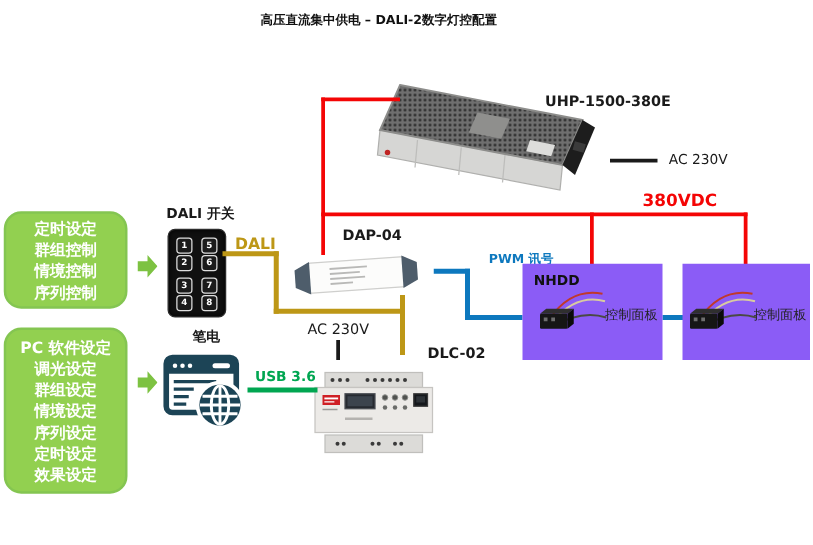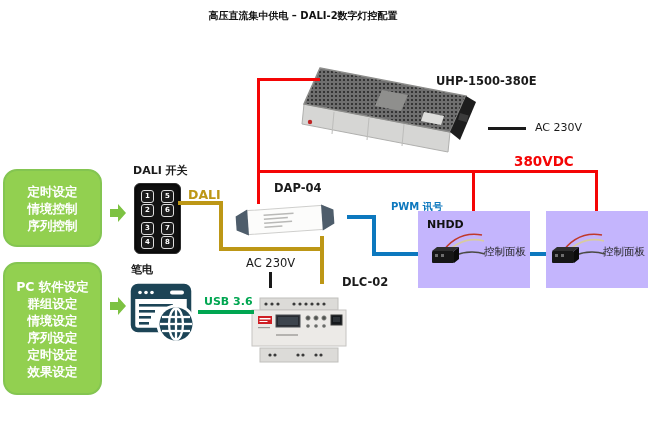--- a/index.html
+++ b/index.html
@@ -45,64 +45,66 @@
   #lbl-usb{left:204px;top:295px;color:#00A651;font-weight:bold;}
   #lbl-pwm{left:344px;top:200px;color:#0D78BE;font-weight:bold;font-size:10px;padding-left:47px;}
   #lbl-dc{left:514px;top:153px;color:#F40505;font-weight:bold;font-size:13.5px;}
   #lbl-ac-top{left:535px;top:121px;}
   #lbl-ac-bottom{left:246px;top:256px;font-size:11.5px;}
   
   #lbl-uhp{left:436px;top:74px;font-size:11.5px;font-weight:bold;}
   #lbl-dap{left:274px;top:181px;font-size:11.5px;font-weight:bold;}
   #lbl-dlc{left:342px;top:275px;font-size:11.5px;font-weight:bold;text-align:right;}
   #lbl-dali-switch{left:133px;top:163px;width:48px;font-weight:bold;}
-  #lbl-laptop{left:131px;top:262px;width:68px;text-align:left;font-weight:bold;}
+  #lbl-laptop{left:131px;top:262px;width:68px;text-align:center;font-weight:bold;}
   
   #keypad{position:absolute;left:134px;top:183px;width:45px;height:69px;background:#101010;
           border:1px solid #2c2c2c;border-radius:6px;box-shadow:inset 0 0 4px #000;}
   .key{position:absolute;width:11px;height:11px;border:1.5px solid #dedede;border-radius:3px;
        color:#fff;font-size:7px;font-weight:bold;text-align:center;line-height:11px;background:#1b1b1b;}
   .kc1{left:6px;} .kc2{left:26px;}
   .kr1{top:6px;} .kr2{top:20px;} .kr3{top:38px;} .kr4{top:52px;}
   
   .devsvg{position:absolute;}
   #psu-svg{left:294px;top:62px;}
   #laptop-svg{left:130px;top:280px;}
   #dap-svg{left:234px;top:199px;}
   #dlc-svg{left:250px;top:296px;}
   
-  .ybox{position:absolute;background:#c4b5fd;top:211px;height:77px;}
+  .ybox{position:absolute;background:#8b5cf6;top:211px;height:77px;}
   #ybox1{left:418px;width:112px;}
   #ybox2{left:546px;width:102px;}
   .nhdd{position:absolute;left:9px;top:7px;font-size:11px;font-weight:bold;color:#111;}
   .panel-label{position:absolute;font-size:10.5px;color:#222;white-space:nowrap;}
   #plabel1{left:66px;top:34px;}
   #plabel2{left:57px;top:34px;}
   .conn{position:absolute;top:16px;}
   #conn1{left:10px;}
   #conn2{left:2px;}
 </style>
 </head>
 <body>
 
 <div id="canvas">
 
   <div class="lbl" id="title">高压直流集中供电 – DALI-2数字灯控配置</div>
 
   <div class="gbox" id="gbox1">
     <div>定时设定</div>
+    <div>群组控制</div>
     <div>情境控制</div>
     <div>序列控制</div>
   </div>
   <svg class="garrow" id="arrow1" width="16" height="20">
     <polygon points="0,6 8,6 8,1 16,10 8,19 8,14 0,14" fill="#7DC242"></polygon>
   </svg>
 
   <div class="gbox" id="gbox2">
     <div>PC 软件设定</div>
+    <div>调光设定</div>
     <div>群组设定</div>
     <div>情境设定</div>
     <div>序列设定</div>
     <div>定时设定</div>
     <div>效果设定</div>
   </div>
   <svg class="garrow" id="arrow2" width="16" height="20">
     <polygon points="0,6 8,6 8,1 16,10 8,19 8,14 0,14" fill="#7DC242"></polygon>
   </svg>
 

